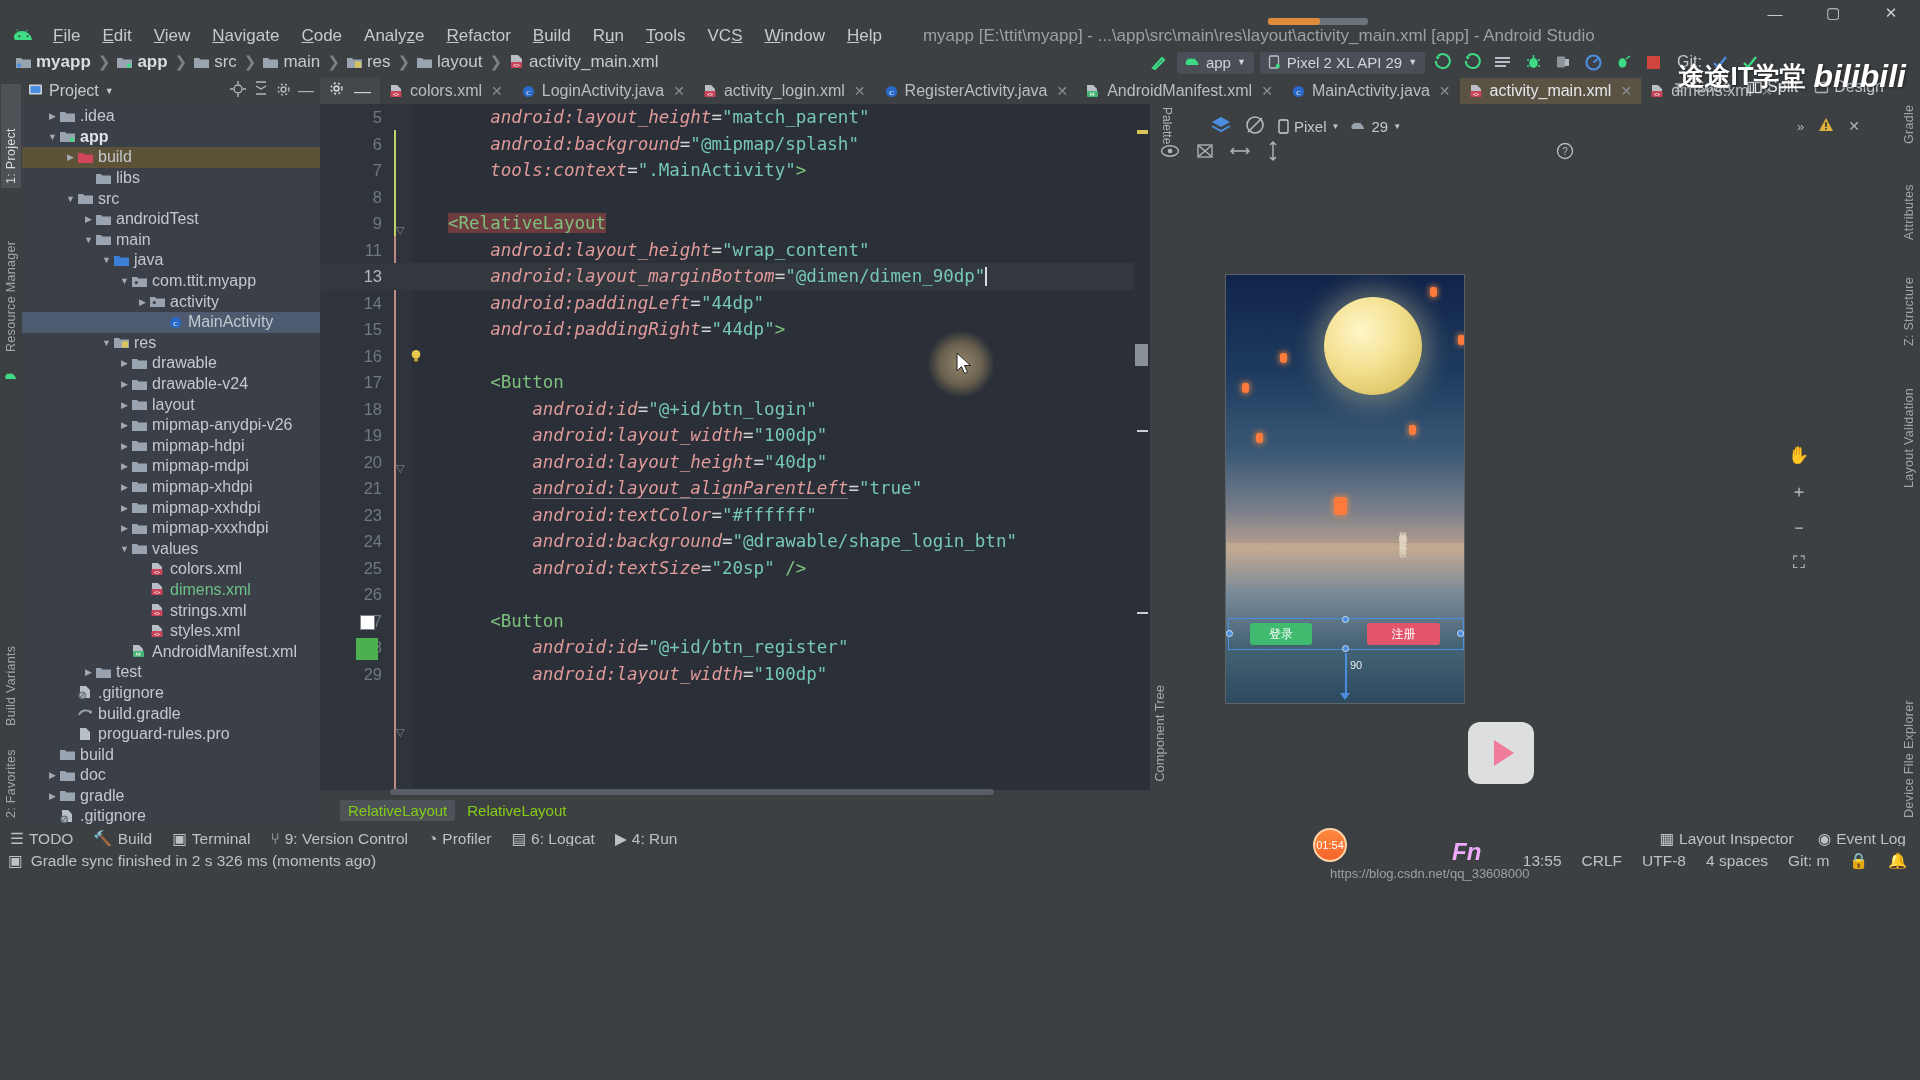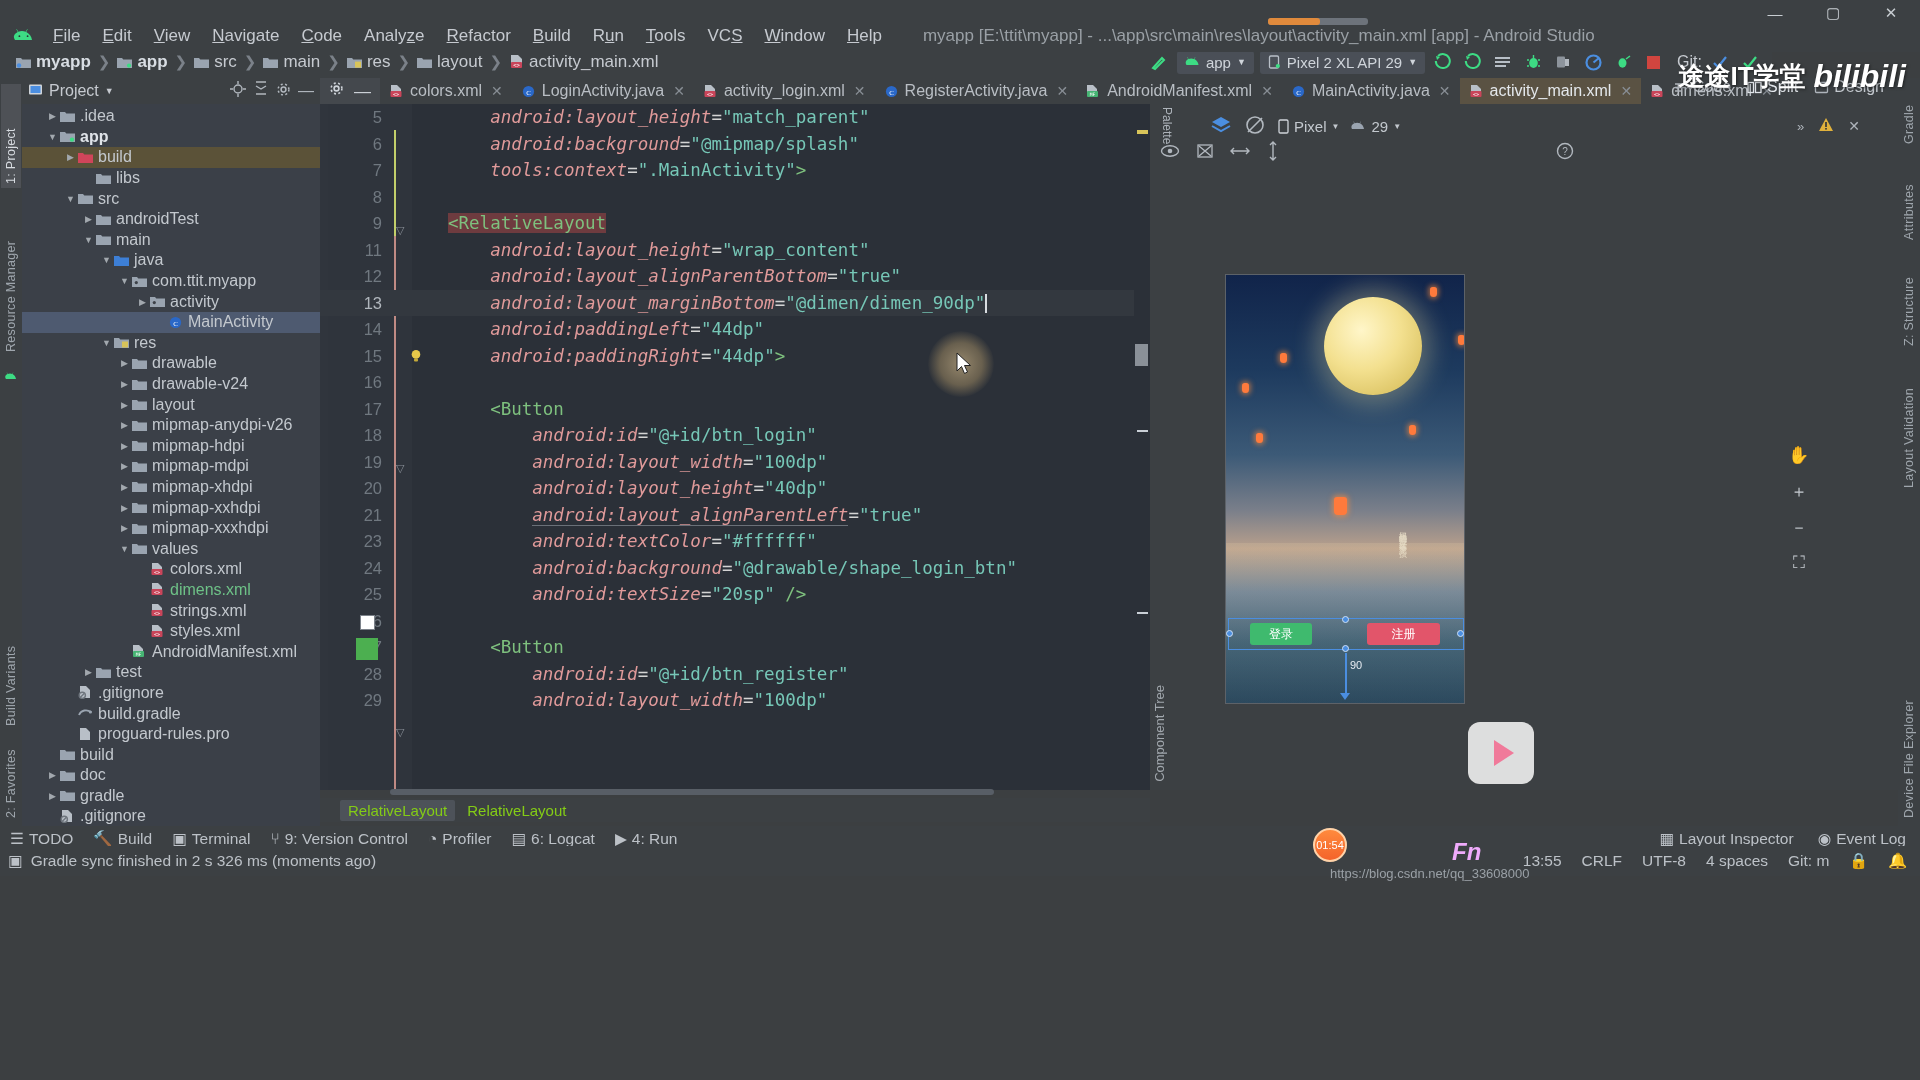--- a/index.html
+++ b/index.html
@@ -923,21 +923,20 @@
 
     <div class="vline green" style="top:26px;height:106px;"></div>
     <div class="vline" style="top:132px;height:554px;"></div>
     <div class="lines" id="code-body">
         <div class="ln"><span class="num">5</span><span class="code">    <span class="k-attr">android:layout_height</span><span class="k-eq">=</span><span class="k-q">"</span><span class="k-str">match_parent</span><span class="k-q">"</span></span></div>
         <div class="ln"><span class="num">6</span><span class="code">    <span class="k-attr">android:background</span><span class="k-eq">=</span><span class="k-q">"</span><span class="k-str">@mipmap/splash</span><span class="k-q">"</span></span></div>
         <div class="ln"><span class="num">7</span><span class="code">    <span class="k-attr">tools:context</span><span class="k-eq">=</span><span class="k-q">"</span><span class="k-str">.MainActivity</span><span class="k-q">"</span><span class="k-tag">&gt;</span></span></div>
         <div class="ln"><span class="num">8</span><span class="code"></span></div>
         <div class="ln"><span class="num">9</span><span class="code"><span class="k-tag hl-tag">&lt;RelativeLayout</span></span></div>
         <div class="ln"><span class="num">11</span><span class="code">    <span class="k-attr">android:layout_height</span><span class="k-eq">=</span><span class="k-q">"</span><span class="k-str">wrap_content</span><span class="k-q">"</span></span></div>
-        <div class="ln"><span class="num">12</span><span class="code">    <span class="k-attr">android:layout_alignParentBottom</span><span class="k-eq">=</span><span class="k-q">"</span><span class="k-str">true</span><span class="k-q">"</span></span></div>
         <div class="ln cur"><span class="num">13</span><span class="code">    <span class="k-attr">android:layout_marginBottom</span><span class="k-eq">=</span><span class="k-q">"</span><span class="k-str">@dimen/dimen_90dp</span><span class="k-q">"</span><span class="caret"></span></span></div>
         <div class="ln"><span class="num">14</span><span class="code">    <span class="k-attr">android:paddingLeft</span><span class="k-eq">=</span><span class="k-q">"</span><span class="k-str">44dp</span><span class="k-q">"</span></span></div>
         <div class="ln"><span class="num">15</span><span class="code">    <span class="k-attr">android:paddingRight</span><span class="k-eq">=</span><span class="k-q">"</span><span class="k-str">44dp</span><span class="k-q">"</span><span class="k-tag">&gt;</span></span></div>
         <div class="ln"><span class="num">16</span><span class="code"></span></div>
         <div class="ln"><span class="num">17</span><span class="code">    <span class="k-tag">&lt;Button</span></span></div>
         <div class="ln"><span class="num">18</span><span class="code">        <span class="k-attr">android:id</span><span class="k-eq">=</span><span class="k-q">"</span><span class="k-str">@+id/btn_login</span><span class="k-q">"</span></span></div>
         <div class="ln"><span class="num">19</span><span class="code">        <span class="k-attr">android:layout_width</span><span class="k-eq">=</span><span class="k-q">"</span><span class="k-str">100dp</span><span class="k-q">"</span></span></div>
         <div class="ln"><span class="num">20</span><span class="code">        <span class="k-attr">android:layout_height</span><span class="k-eq">=</span><span class="k-q">"</span><span class="k-str">40dp</span><span class="k-q">"</span></span></div>
         <div class="ln"><span class="num">21</span><span class="code">        <span class="k-attr hl-under">android:layout_alignParentLeft</span><span class="k-eq">=</span><span class="k-q">"</span><span class="k-str">true</span><span class="k-q">"</span></span></div>
         <div class="ln"><span class="num">23</span><span class="code">        <span class="k-attr">android:textColor</span><span class="k-eq">=</span><span class="k-q">"</span><span class="k-str">#ffffff</span><span class="k-q">"</span></span></div>

